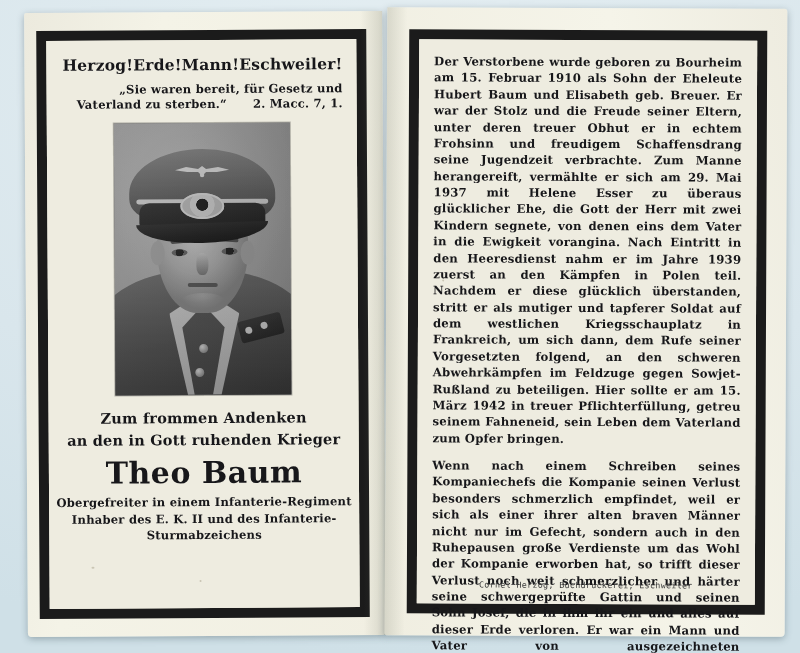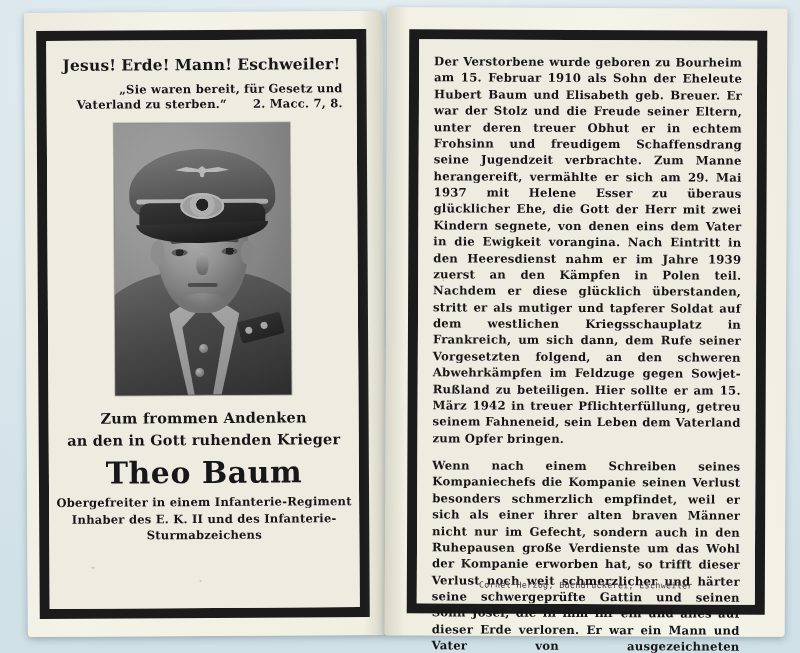--- a/index.html
+++ b/index.html
@@ -250,31 +250,31 @@
 </head>
 <body>
 
 <div id="scene">
 
   <div class="card left">
     <div class="frame left">
       <div class="inner">
 
         <div class="invoc fraktur">
-          <span>Jesus!</span>
+          <span>Herzog!</span>
           <span>Erde!</span>
           <span>Mann!</span>
           <span>Eschweiler!</span>
         </div>
 
         <div class="verse fraktur">
           <span class="l1">„Sie waren bereit, für Gesetz und</span>
           <span class="l2">
             <span>Vaterland zu sterben.“</span>
-            <span>2. Macc. 7, 8.</span>
+            <span>2. Macc. 7, 1.</span>
           </span>
         </div>
 
         <div class="photo-wrap">
           <div class="photo">
             <div class="ph-bg"></div>
 
             <div class="ph-body"></div>
             <div class="ph-collar"></div>
             <div class="ph-collar2"></div>

